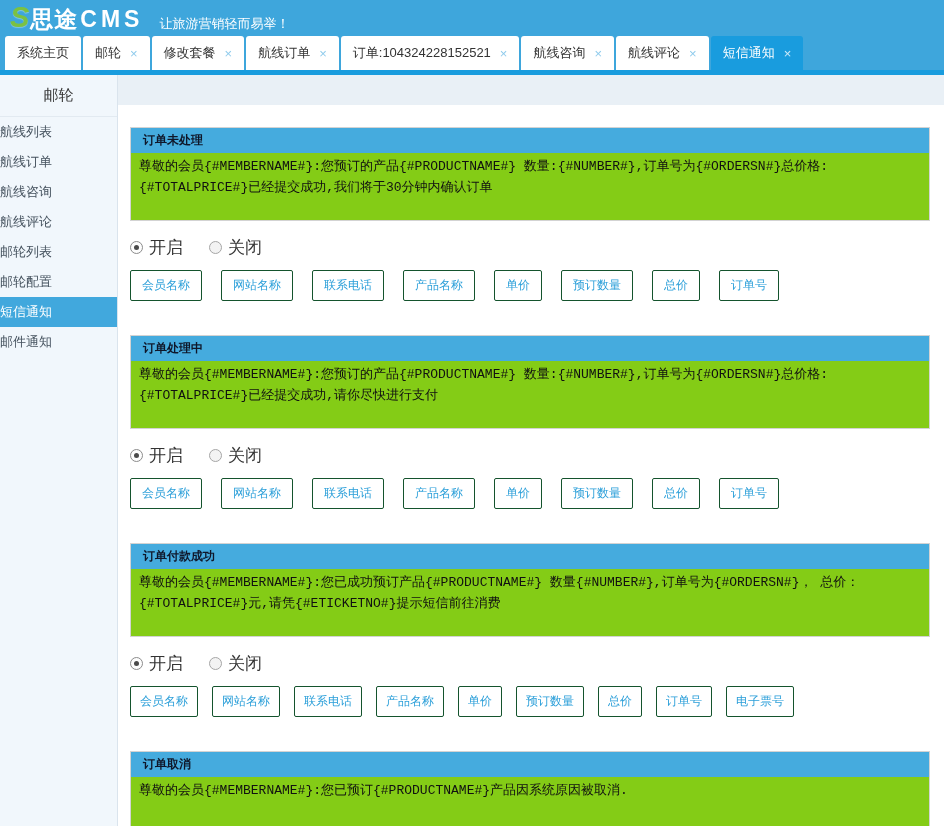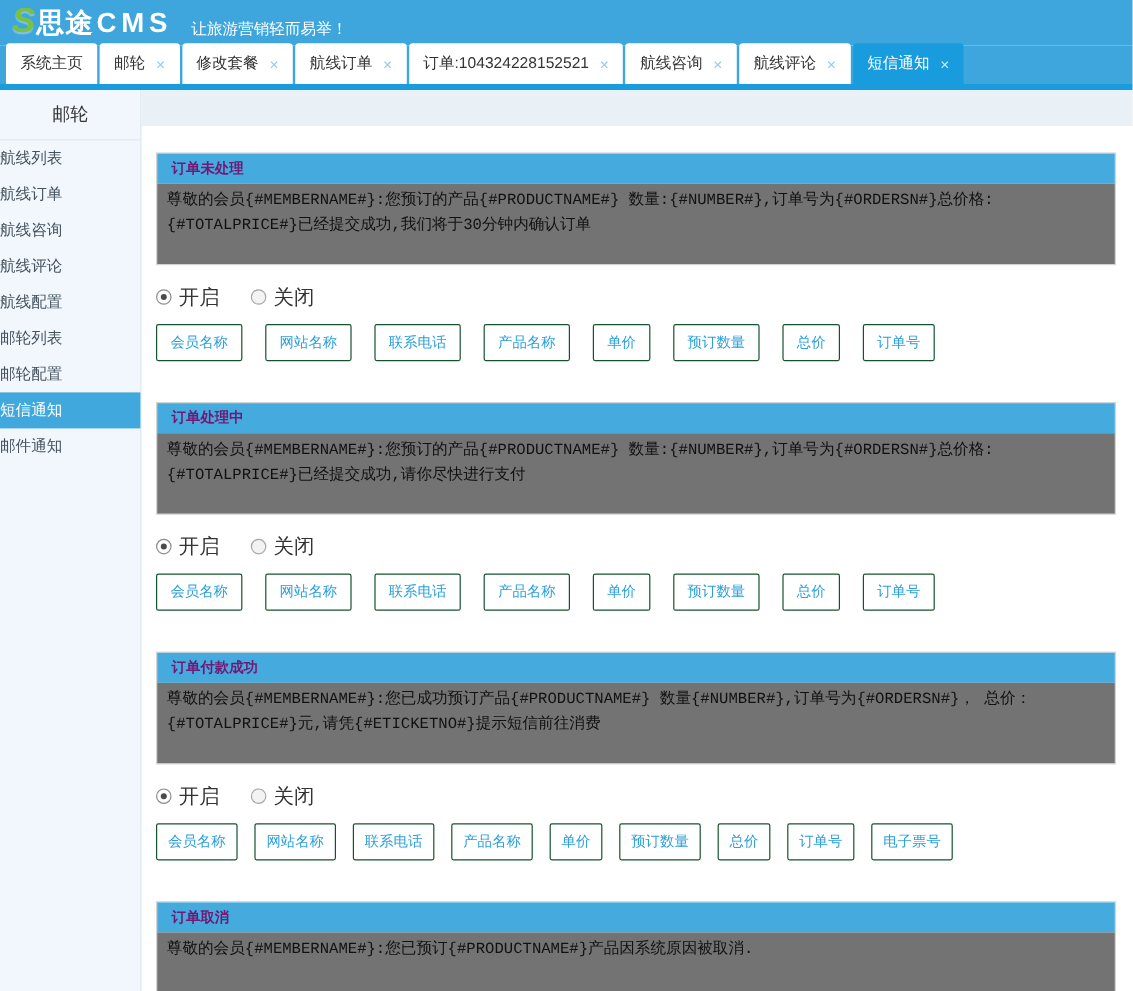--- a/index.html
+++ b/index.html
@@ -33,22 +33,22 @@
   .sb-item { height:30px; line-height:30px; font-size:13px; color:#45525E; cursor:pointer; }
   .sb-item.active { background:#41A8DD; color:#fff; }
 
   .main { flex:1; background:#fff; }
   .band { height:30px; background:#E9F0F6; }
   .content { padding:22px 14px 0 12px; }
 
   
   .section { margin-bottom:34px; }
   .panel { width:800px; border:1px solid #D3D3D3; background:#fff; }
-  .panel-h { background:#45ABDE; color:#701a75; font-size:12px; font-weight:bold; padding:4px 12px; cursor:default; }
-  .panel-b { min-height:67px; padding:3px 8px 6px; background:#737373; color:#111;
+  .panel-h { background:#45ABDE; color:#0f172a; font-size:12px; font-weight:bold; padding:4px 12px; cursor:default; }
+  .panel-b { min-height:67px; padding:3px 8px 6px; background:#84cc16; color:#111;
              font-family:"Liberation Mono","DejaVu Sans Mono",monospace; font-size:13px; line-height:1.62;
              width:100%; cursor:text; }
   .radio-row { margin:15px 0 11px; display:flex; align-items:flex-end; font-size:17px; color:#333; }
   .radio-opt { display:flex; align-items:center; gap:6px; margin-right:26px; cursor:pointer; }
   .radio { width:13px; height:13px; border-radius:50%; border:1px solid #A6A6A6; background:#F3F3F3;
            position:relative; display:inline-block; flex:0 0 13px; }
   .radio.sel { background:#FDFDFD; border-color:#8C8C8C; }
   .radio.sel::after { content:""; position:absolute; left:3px; top:3px; width:5px; height:5px;
                       background:#4A4A4A; border-radius:50%; }
   .btn-row { display:flex; gap:19px; }
@@ -108,21 +108,20 @@
   <div class="strip"></div>
 
   <div class="frame">
     <div class="sidebar">
       <div class="sb-title">邮轮</div>
       <div id="sb-items">
           <div class="sb-item">航线列表</div>
           <div class="sb-item">航线订单</div>
           <div class="sb-item">航线咨询</div>
           <div class="sb-item">航线评论</div>
-          <div class="sb-item">航线配置</div>
           <div class="sb-item">邮轮列表</div>
           <div class="sb-item">邮轮配置</div>
           <div class="sb-item active">短信通知</div>
           <div class="sb-item">邮件通知</div>
         </div>
     </div>
     <div class="main">
       <div class="band"></div>
       <div class="content" id="sections">
           <div class="section">

